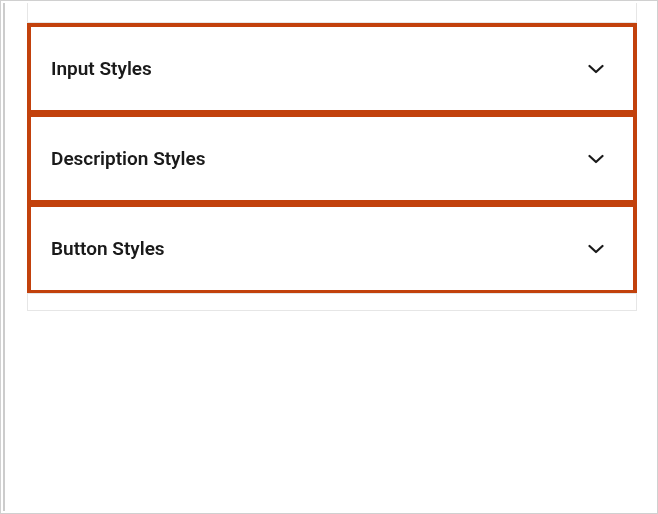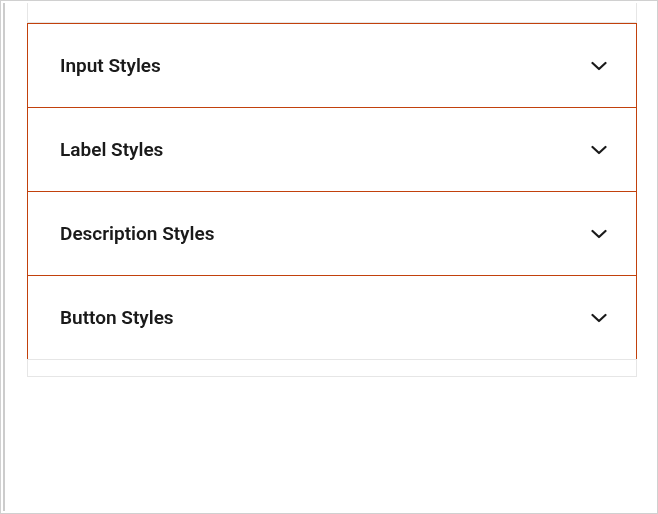--- a/index.html
+++ b/index.html
@@ -22,27 +22,27 @@
       padding: 2px;
     }
     .inner-container {
       width: 100%;
       height: 100%;
       padding-left: 22px;
       padding-right: 18px;
       border-left: 2px solid #ccc;
     }
     .accordion-item {
-      border: 1px solid #c2410c;
+      border: 4px solid #c2410c;
       background: #fff;
       margin-bottom: -1px;
       display: flex;
       align-items: center;
       justify-content: space-between;
-      padding: 30px 28px 30px 32px;
+      padding: 30px 28px 30px 20px;
       cursor: pointer;
     }
     .accordion-item:first-child {
       margin-top: 0;
       padding-top: 10px;
       padding-bottom: 10px;
       min-height: 22px;
     }
     .accordion-label {
       font-size: 19px;
@@ -82,28 +82,20 @@
 
     <div class="accordion-item">
       <span class="accordion-label">Input Styles</span>
       <span class="chevron-icon">
         <svg viewBox="0 0 16 10" fill="none" stroke="#1a1a1a" stroke-width="2.2" stroke-linecap="round" stroke-linejoin="round">
           <path d="M1.5 2 L8 8 L14.5 2"></path>
         </svg>
       </span>
     </div>
 
-    <div class="accordion-item">
-      <span class="accordion-label">Label Styles</span>
-      <span class="chevron-icon">
-        <svg viewBox="0 0 16 10" fill="none" stroke="#1a1a1a" stroke-width="2.2" stroke-linecap="round" stroke-linejoin="round">
-          <path d="M1.5 2 L8 8 L14.5 2"></path>
-        </svg>
-      </span>
-    </div>
 
     <div class="accordion-item">
       <span class="accordion-label">Description Styles</span>
       <span class="chevron-icon">
         <svg viewBox="0 0 16 10" fill="none" stroke="#1a1a1a" stroke-width="2.2" stroke-linecap="round" stroke-linejoin="round">
           <path d="M1.5 2 L8 8 L14.5 2"></path>
         </svg>
       </span>
     </div>
 

